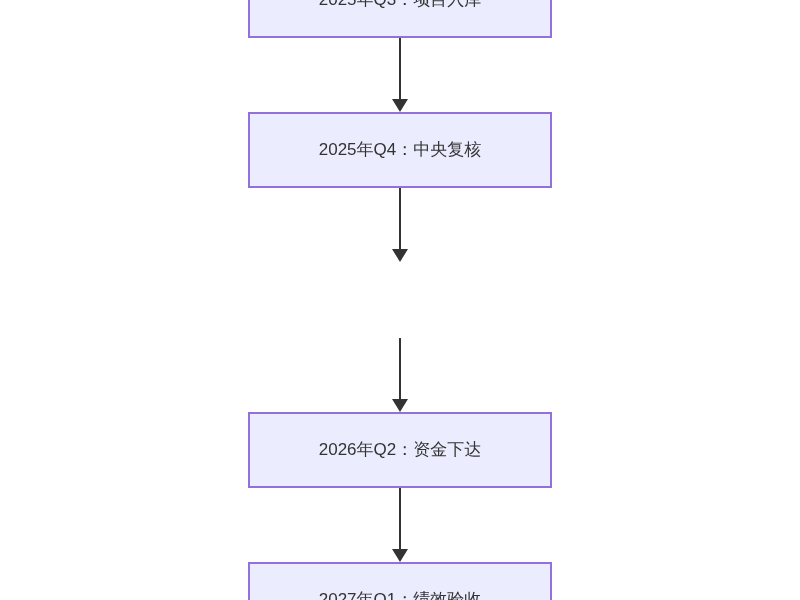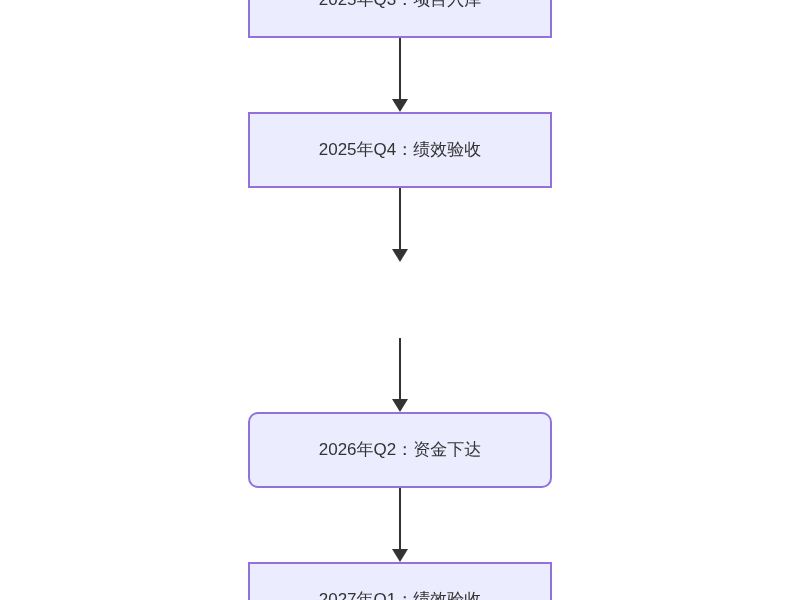--- a/index.html
+++ b/index.html
@@ -33,21 +33,21 @@
   }
   .flow-node .node-label {
     color: #333333;
     font-size: 17px;
     line-height: 1.3;
     white-space: nowrap;
   }
   .node-1 { top: -38px; }
   .node-2 { top: 112px; }
   .node-3 { top: 262px; }
-  .node-4 { top: 412px; border-radius: 10px; }
+  .node-4 { top: 412px; }
   .node-5 { top: 562px; }
 
   .edge-line {
     position: absolute;
     left: 399px;
     width: 2px;
     background: #333333;
   }
   .edge-head {
     position: absolute;
@@ -75,21 +75,21 @@
   <div class="flow-node node-1">
     <span class="node-label">2025年Q3：项目入库</span>
   </div>
 
   <div class="edge edge-1">
     <div class="edge-line"></div>
     <div class="edge-head"></div>
   </div>
 
   <div class="flow-node node-2">
-    <span class="node-label">2025年Q4：绩效验收</span>
+    <span class="node-label">2025年Q4：中央复核</span>
   </div>
 
   <div class="edge edge-2">
     <div class="edge-line"></div>
     <div class="edge-head"></div>
   </div>
 
 
   <div class="edge edge-3">
     <div class="edge-line"></div>

